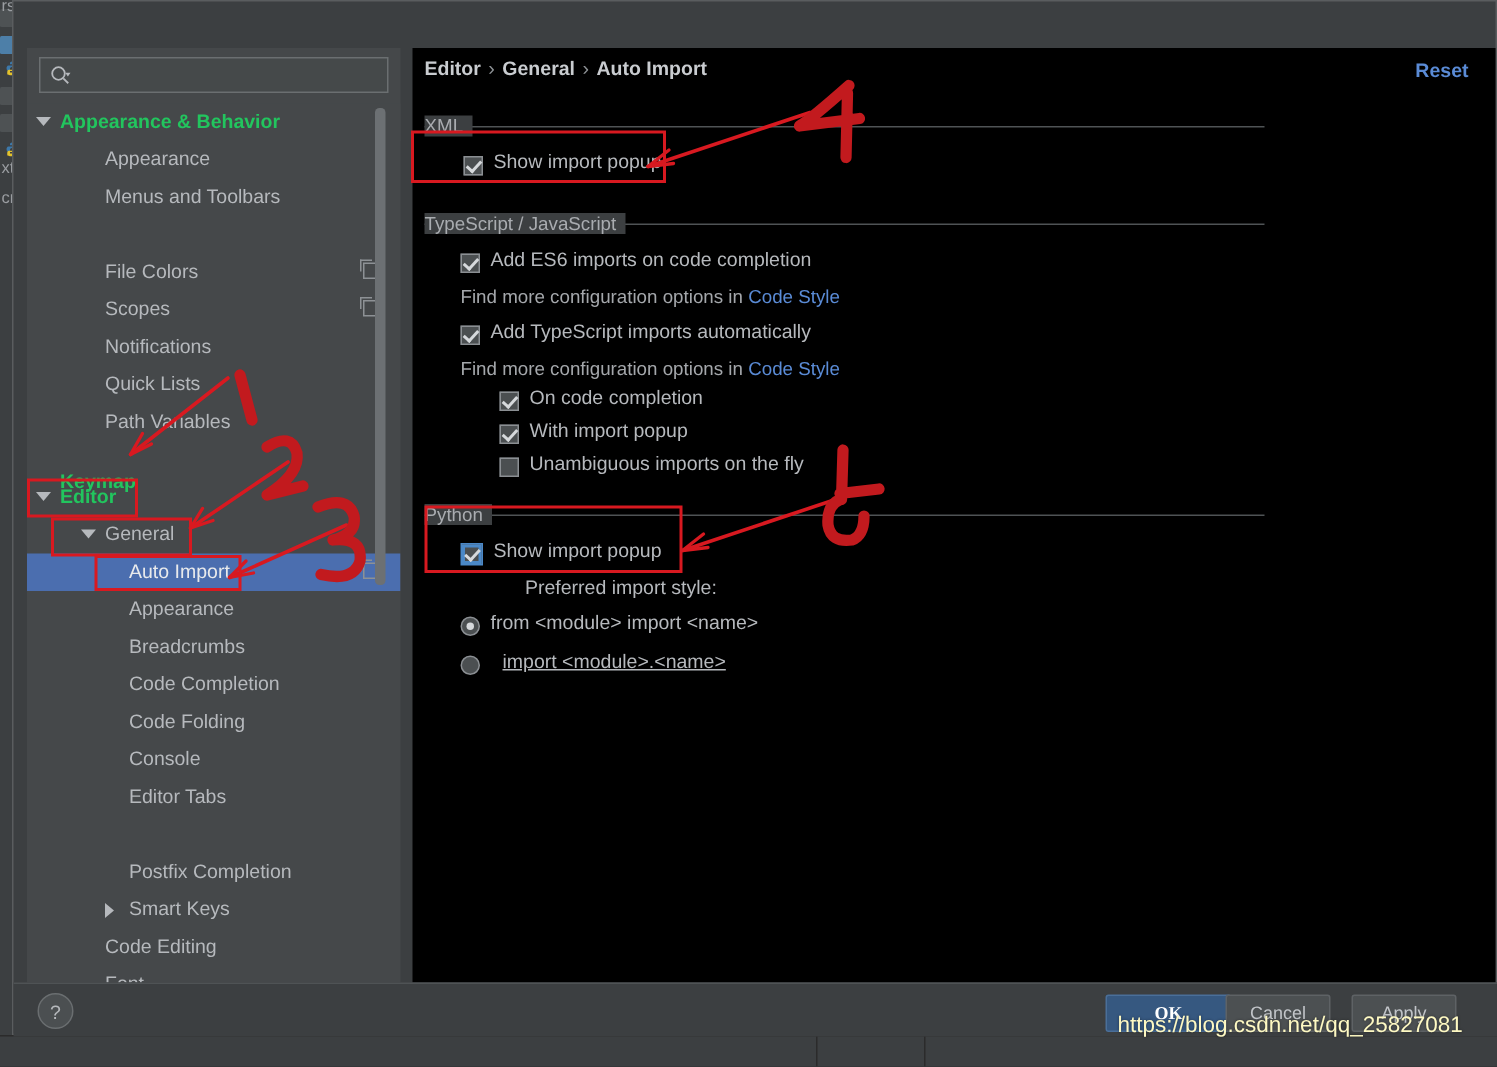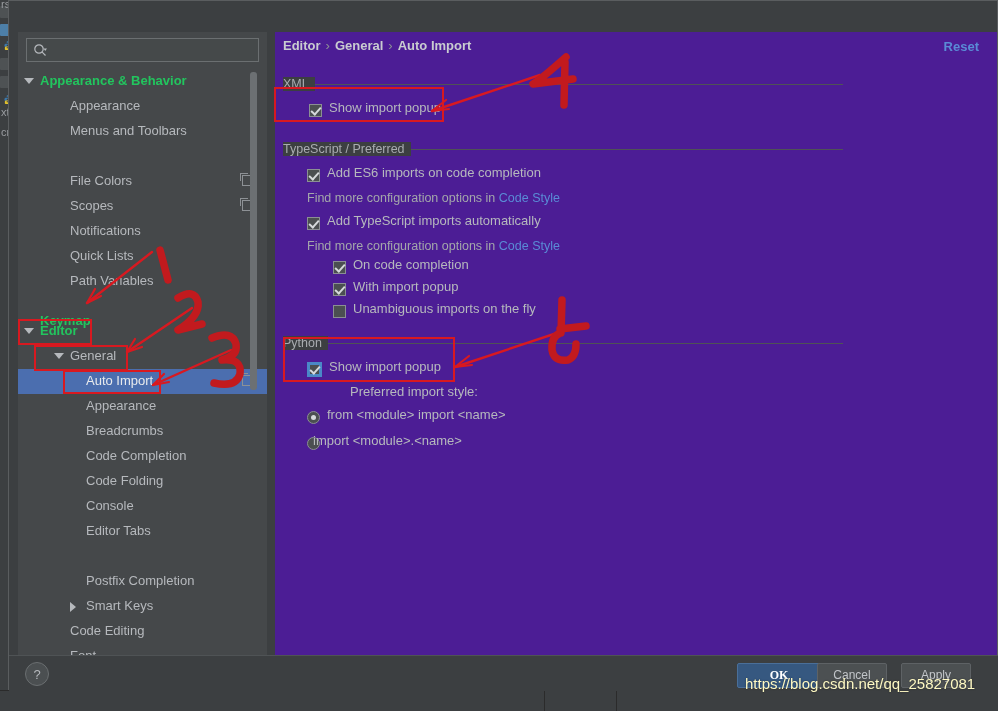--- a/index.html
+++ b/index.html
@@ -191,21 +191,21 @@
     width: 7px; height: 318px;
     background: #6c7073;
     border-radius: 3px;
   }
 
   
   .content {
     position: absolute;
     left: 266px; top: 31px;
     width: 722px; height: 623px;
-    background: #4c1d95;
+    background: #000000;
   }
   .breadcrumb {
     position: absolute; left: 8px; top: 6px;
     color: #c9ccd0;
     font-size: 13px;
     font-weight: bold;
     white-space: nowrap;
   }
   .breadcrumb .sep {
     color: #8d9195;
@@ -482,21 +482,21 @@
       <div class="reset-link">Reset</div>
 
       <div class="section" style="top:45px;">
         <span class="sec-label">XML</span>
         <span class="sec-line"></span>
       </div>
       <div class="cbox checked" style="left:34px;top:72px;"></div>
       <div class="opt" style="left:54px;top:68px;">Show import popup</div>
 
       <div class="section" style="top:110px;">
-        <span class="sec-label">TypeScript / Preferred</span>
+        <span class="sec-label">TypeScript / JavaScript</span>
         <span class="sec-line"></span>
       </div>
       <div class="cbox checked" style="left:32px;top:137px;"></div>
       <div class="opt" style="left:52px;top:133px;">Add ES6 imports on code completion</div>
       <div class="hint" style="left:32px;top:159px;">
         <span>Find more configuration options in </span><span class="link">Code Style</span>
       </div>
       <div class="cbox checked" style="left:32px;top:185px;"></div>
       <div class="opt" style="left:52px;top:181px;">Add TypeScript imports automatically</div>
       <div class="hint" style="left:32px;top:207px;">
@@ -512,21 +512,21 @@
       <div class="section" style="top:304px;">
         <span class="sec-label">Python</span>
         <span class="sec-line"></span>
       </div>
       <div class="cbox checked focused" style="left:33px;top:331px;"></div>
       <div class="opt" style="left:54px;top:327px;">Show import popup</div>
       <div class="opt" style="left:31px;top:352px;margin-left:44px;">Preferred import style:</div>
       <div class="radio checked" style="left:32px;top:379px;"></div>
       <div class="opt" style="left:52px;top:375px;">from &lt;module&gt; import &lt;name&gt;</div>
       <div class="radio" style="left:32px;top:405px;"></div>
-      <div class="opt" style="left:38px;top:401px;">import &lt;module&gt;.&lt;name&gt;</div>
+      <div class="opt" style="left:60px;top:401px;text-decoration:underline;">import &lt;module&gt;.&lt;name&gt;</div>
     </div>
 
     <div class="bottombar">
       <div class="help-btn">?</div>
       <div class="dlg-btn primary" style="left:728px;width:84px;font-family:Liberation Serif, serif;">OK</div>
       <div class="dlg-btn" style="left:808px;width:70px;">Cancel</div>
       <div class="dlg-btn" style="left:892px;width:70px;">Apply</div>
     </div>
   </div>
 

